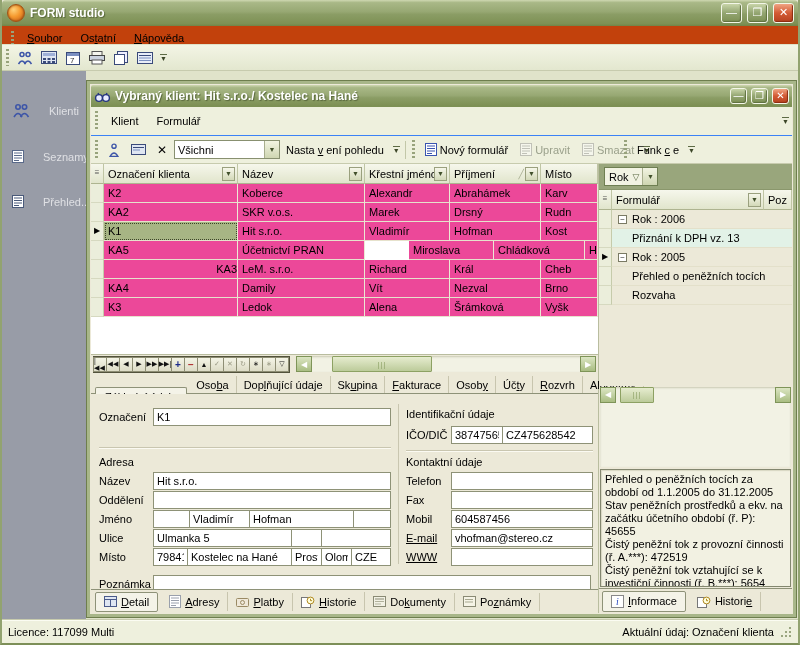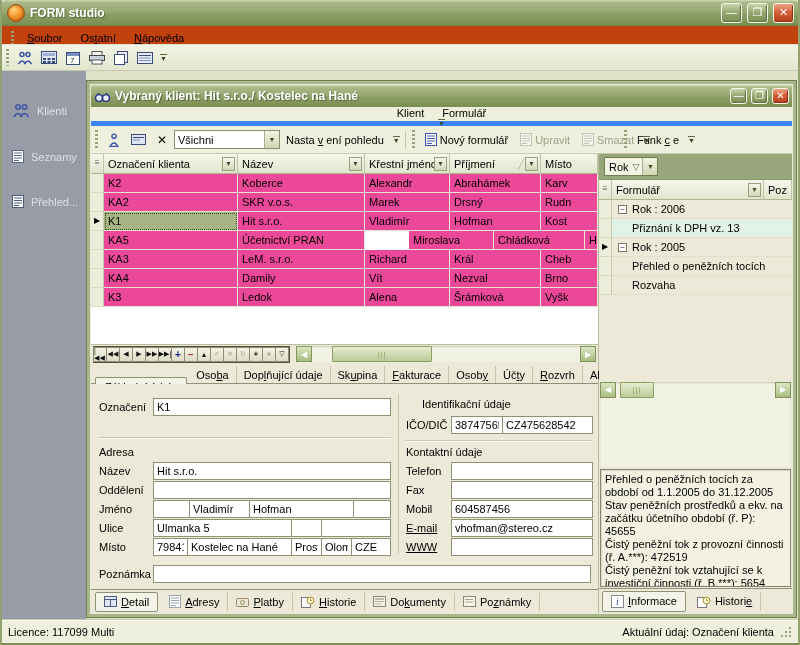--- a/index.html
+++ b/index.html
@@ -32,29 +32,29 @@
   .tb-btn { height:22px; min-width:24px; display:flex; align-items:center; justify-content:center; gap:3px; padding:0 3px; border:1px solid transparent; }
   .tb-btn.labelled { padding:0 5px; white-space:nowrap; }
   .tb-btn.disabled { color:#9aa08b; }
   .tb-btn.disabled svg { opacity:.45; filter:grayscale(1); }
   .tb-sep { width:1px; height:18px; background:#c2c7a8; margin:0 2px; }
   .overflow { display:inline-block; margin:0 3px; padding-top:1px; border-top:1px solid #5d6b45; color:#3c4628; font-size:7px; line-height:6px; }
 
   
   #workspace { position:absolute; top:71px; left:0; right:0; bottom:24px; background:#e0e3ca; }
   #sidebar { position:absolute; left:0; top:0; bottom:0; width:84px; background:#989ca7; padding-top:26px; }
-  .side-item { display:flex; align-items:center; gap:7px; color:#dfe0e4; padding:6px 0 6px 10px; margin-bottom:20px; }
+  .side-item { display:flex; align-items:center; gap:19px; color:#dfe0e4; padding:6px 0 6px 10px; margin-bottom:20px; }
 
   #client-win { position:absolute; left:84px; right:1px; top:9px; bottom:1px; border:1px solid #6e7e4e;
     box-shadow:inset 0 0 0 3px #a8b689; background:#ece9d8; display:flex; flex-direction:column; padding:4px; }
   .ctitle { height:22px; display:flex; align-items:center; gap:4px; padding:0 3px;
     background:linear-gradient(180deg,#cfd8b2 0%,#a9b887 12%,#97a873 48%,#8b9d65 58%,#7d9054 94%);
     border-radius:2px 2px 0 0; }
   .ctitle .t { color:#fff; font-weight:bold; font-size:12px; text-shadow:1px 1px 1px #57663a; flex:1; white-space:nowrap; overflow:hidden; }
-  .cmenubar { height:19px; display:flex; align-items:center; background:#eef0dd; border-bottom:5px solid #3b82f6;flex-direction:column; }
+  .cmenubar { height:29px; display:flex; align-items:center; background:#eef0dd; border-bottom:1px solid #3b82f6; }
   .cmenubar .spacer { flex:1; }
   .ctoolbar { position:relative; height:28px; display:flex; align-items:center; background:#eef0dd; border-bottom:1px solid #c7cbae; }
   .tb-group { display:flex; align-items:center; height:100%; }
   .combo { width:106px; height:19px; background:#fff; border:1px solid #889070; display:flex; align-items:center; }
   .combo .val { flex:1; padding-left:3px; white-space:nowrap; overflow:hidden; }
   .combo .arrow, .dd-box { width:15px; height:17px; background:linear-gradient(180deg,#f2f4e2,#cfd6b2); border-left:1px solid #a8ae8e;
     color:#41502b; font-size:7px; display:flex; align-items:center; justify-content:center; }
 
   #content { flex:1; display:flex; min-height:0; }
   #left-pane { width:508px; display:flex; flex-direction:column; border-right:1px solid #b9bd9f; }
@@ -447,21 +447,21 @@
               <div class="g-row">
                 <div class="g-sel"></div>
                 <div class="g-cell" style="width: 134px;">KA5</div>
                 <div class="g-cell" style="width: 127px;">Účetnictví PRAN</div>
                 <div class="g-cell" style="width: 85px; margin-left: 44px;">Miroslava</div>
                 <div class="g-cell" style="width: 91px;">Chládková</div>
                 <div class="g-cell" style="width: 56px; flex: 1 1 0%;">Hrad</div>
               </div>
               <div class="g-row">
                 <div class="g-sel"></div>
-                <div class="g-cell" style="width: 134px;">KA3</div>
+                <div class="g-cell" style="width: 134px; text-align: right;">KA3</div>
                 <div class="g-cell" style="width: 127px;">LeM. s.r.o.</div>
                 <div class="g-cell" style="width: 85px;">Richard</div>
                 <div class="g-cell" style="width: 91px;">Král</div>
                 <div class="g-cell" style="width: 56px; flex: 1 1 0%;">Cheb</div>
               </div>
               <div class="g-row">
                 <div class="g-sel"></div>
                 <div class="g-cell" style="width: 134px;">KA4</div>
                 <div class="g-cell" style="width: 127px;">Damily</div>
                 <div class="g-cell" style="width: 85px;">Vít</div>
@@ -540,21 +540,21 @@
             <input class="f-in" style="left: 62px; top: 154px; width: 35px;" value="79841">
             <input class="f-in" style="left: 96px; top: 154px; width: 105px;" value="Kostelec na Hané">
             <input class="f-in" style="left: 200px; top: 154px; width: 31px;" value="Prost">
             <input class="f-in" style="left: 230px; top: 154px; width: 31px;" value="Olom">
             <input class="f-in" style="left: 260px; top: 154px; width: 40px;" value="CZE">
             <span class="f-lbl" style="left:8px;top:184px;">Poznámka</span>
             <input class="f-in" style="left: 62px; top: 181px; width: 438px;">
 
             <div class="f-vdiv" style="left:307px;top:10px;height:160px;"></div>
 
-            <span class="f-hd" style="left:331px;top:14px;">Identifikační údaje</span>
+            <span class="f-hd" style="left:315px;top:14px;">Identifikační údaje</span>
             <span class="f-lbl" style="left:315px;top:35px;">IČO/DIČ</span>
             <input class="f-in" style="left: 360px; top: 32px; width: 52px;" value="38747565">
             <input class="f-in" style="left: 411px; top: 32px; width: 91px;" value="CZ475628542">
             <div class="f-div" style="left:315px;top:56px;width:187px;"></div>
             <span class="f-hd" style="left:315px;top:62px;">Kontaktní údaje</span>
             <span class="f-lbl" style="left:315px;top:81px;">Telefon</span>
             <input class="f-in" style="left: 360px; top: 78px; width: 142px;">
             <span class="f-lbl" style="left:315px;top:100px;">Fax</span>
             <input class="f-in" style="left: 360px; top: 97px; width: 142px;">
             <span class="f-lbl" style="left:315px;top:119px;">Mobil</span>

